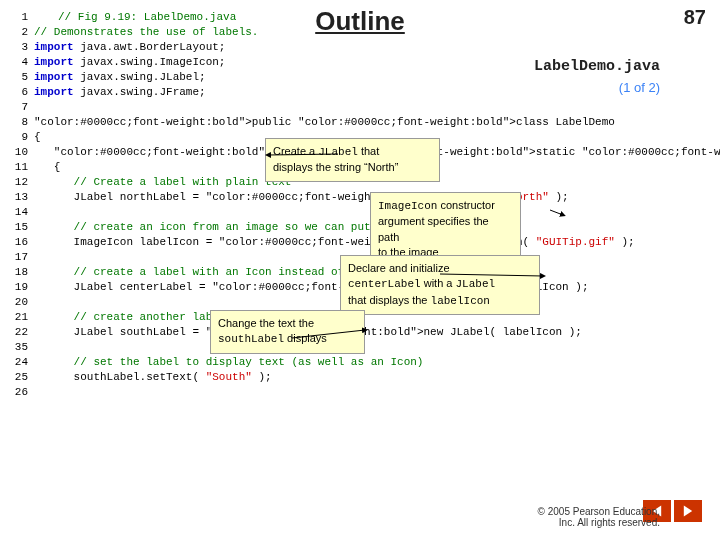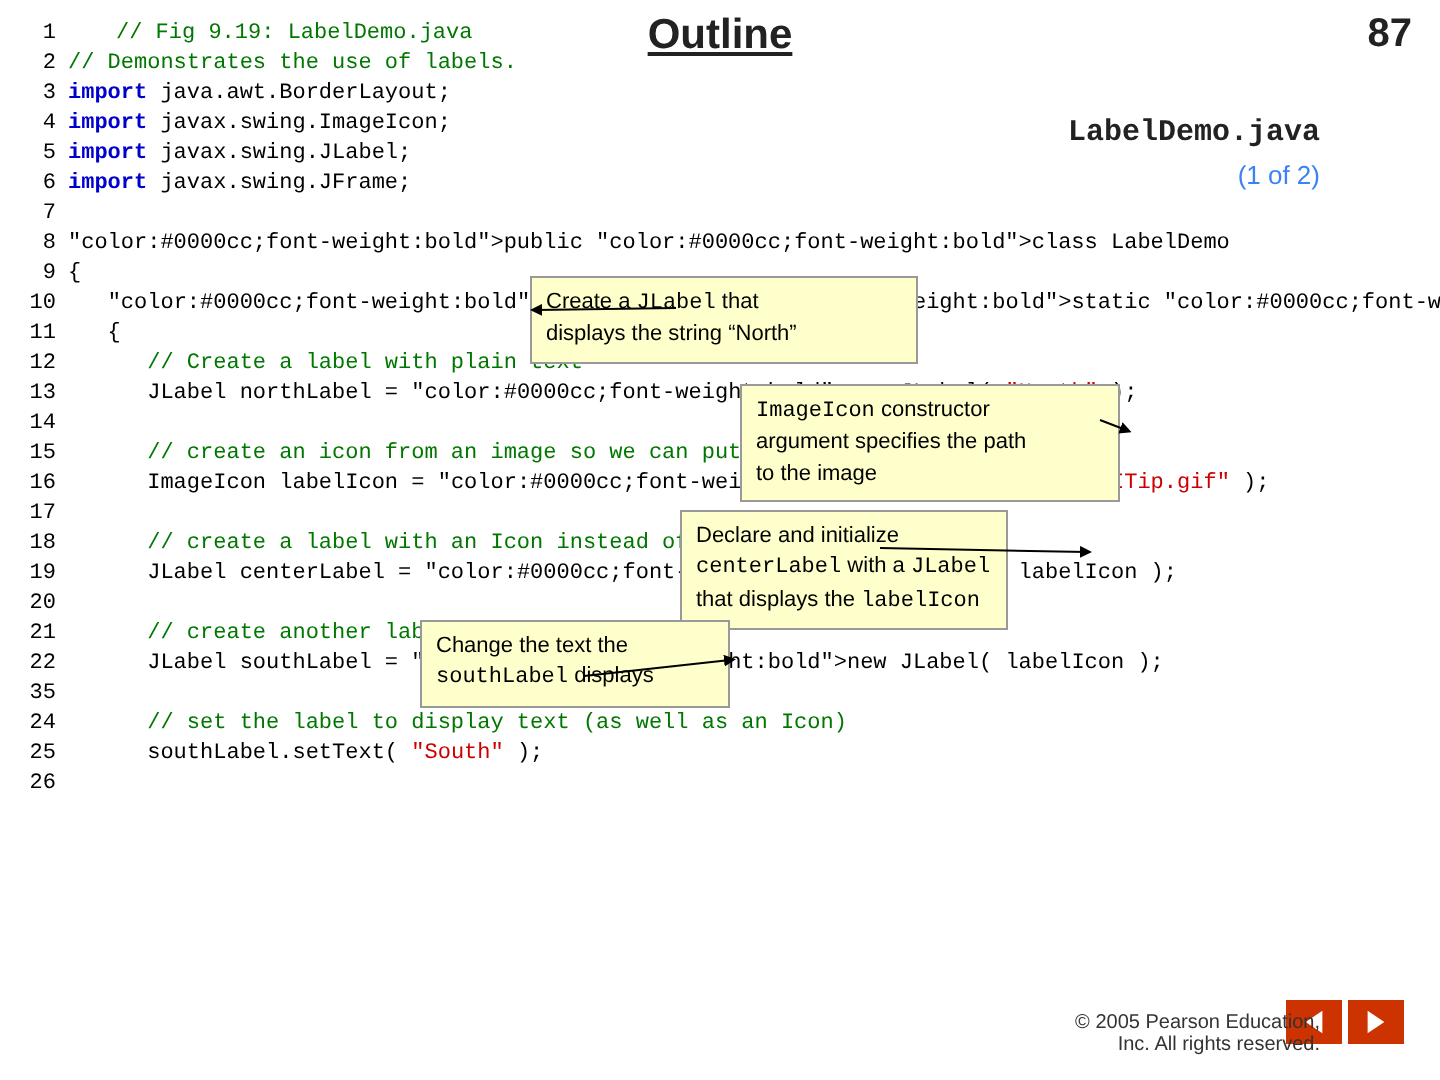--- a/index.html
+++ b/index.html
@@ -21,21 +21,21 @@
       font-weight: bold;
       color: #222;
     }
 
     
     .outline-heading {
       position: absolute;
       top: 6px;
       left: 50%;
       transform: translateX(-50%);
-      font-size: 21px;
+      font-size: 26px;
       font-weight: bold;
       color: #222;
       text-decoration: underline;
     }
 
     
     .filename {
       position: absolute;
       top: 58px;
       right: 60px;
@@ -162,23 +162,23 @@
     <div class="code-line"><span class="line-num">20</span><span></span></div>
     <div class="code-line"><span class="line-num">21</span><span style="color: rgb(0, 119, 0);">      // create another label with an Icon</span></div>
     <div class="code-line"><span class="line-num">22</span><span style="color: rgb(0, 0, 0);">      JLabel southLabel = <span style="&lt;span">"color:#0000cc;font-weight:bold"</span>&gt;new JLabel( labelIcon );</span></div>
     <div class="code-line"><span class="line-num">35</span><span></span></div>
     <div class="code-line"><span class="line-num">24</span><span style="color: rgb(0, 119, 0);">      // set the label to display text (as well as an Icon)</span></div>
     <div class="code-line"><span class="line-num">25</span><span style="color: rgb(0, 0, 0);">      southLabel.setText( <span style="color:#cc0000">"South"</span> );</span></div>
     <div class="code-line"><span class="line-num">26</span><span></span></div>
   </div>
 
 <div id="callouts-container">
-    <div class="callout" style="top: 138px; left: 265px; width: 194px; min-height: 40px;">Create a <code style="font-family: &quot;Courier New&quot;, monospace;">JLabel</code> that<br>displays the string “North”</div>
-    <div class="callout" style="top: 192px; left: 370px; width: 190px; min-height: 48px;"><code style="font-family: &quot;Courier New&quot;, monospace;">ImageIcon</code> constructor<br>argument specifies the path<br>to the image</div>
-    <div class="callout" style="top: 255px; left: 340px; width: 164px; min-height: 50px;">Declare and initialize<br><code style="font-family: &quot;Courier New&quot;, monospace;">centerLabel</code> with a <code style="font-family: &quot;Courier New&quot;, monospace;">JLabel</code><br>that displays the <code style="font-family: &quot;Courier New&quot;, monospace;">labelIcon</code></div>
+    <div class="callout" style="top: 138px; left: 265px; width: 175px; min-height: 40px;">Create a <code style="font-family: &quot;Courier New&quot;, monospace;">JLabel</code> that<br>displays the string “North”</div>
+    <div class="callout" style="top: 192px; left: 370px; width: 151px; min-height: 48px;"><code style="font-family: &quot;Courier New&quot;, monospace;">ImageIcon</code> constructor<br>argument specifies the path<br>to the image</div>
+    <div class="callout" style="top: 255px; left: 340px; width: 200px; min-height: 50px;">Declare and initialize<br><code style="font-family: &quot;Courier New&quot;, monospace;">centerLabel</code> with a <code style="font-family: &quot;Courier New&quot;, monospace;">JLabel</code><br>that displays the <code style="font-family: &quot;Courier New&quot;, monospace;">labelIcon</code></div>
     <div class="callout" style="top: 310px; left: 210px; width: 155px; min-height: 38px;">Change the text the<br><code style="font-family: &quot;Courier New&quot;, monospace;">southLabel</code> displays</div>
   </div>
 
 <div class="nav-buttons">
   <button class="nav-btn">
     <svg viewBox="0 0 10 10">
         <polygon points="8,1 2,5 8,9"></polygon>
       </svg>
   </button>
   <button class="nav-btn">

